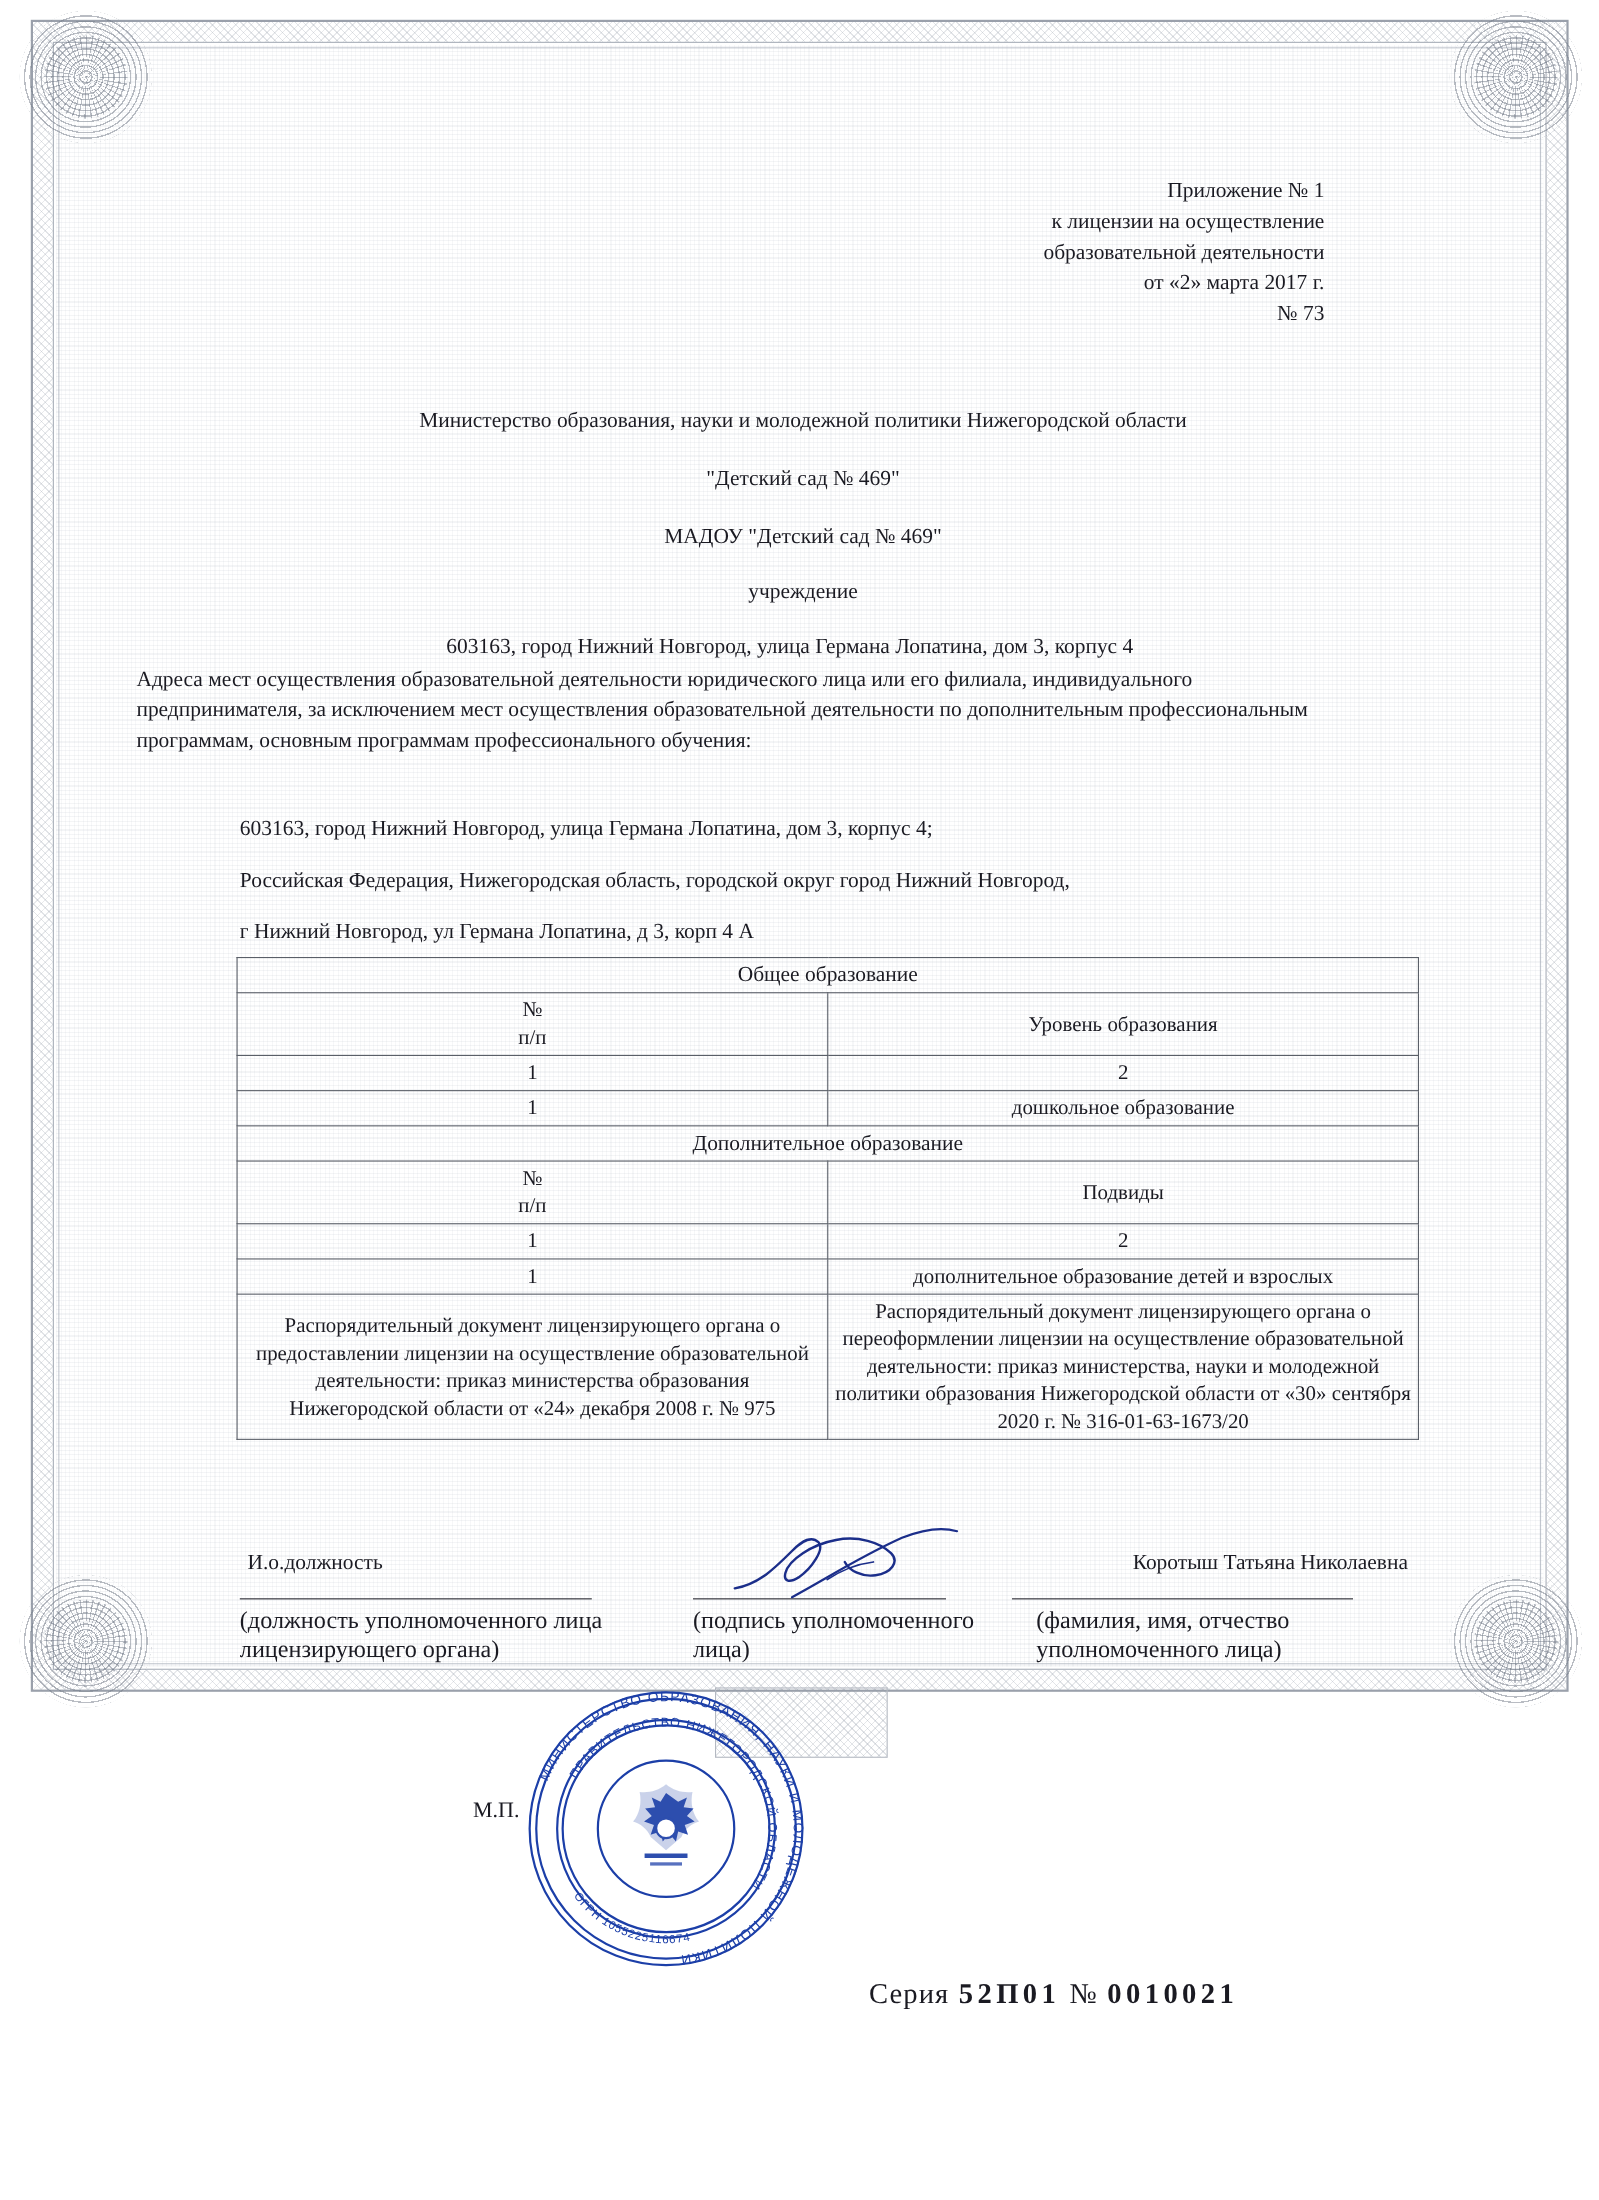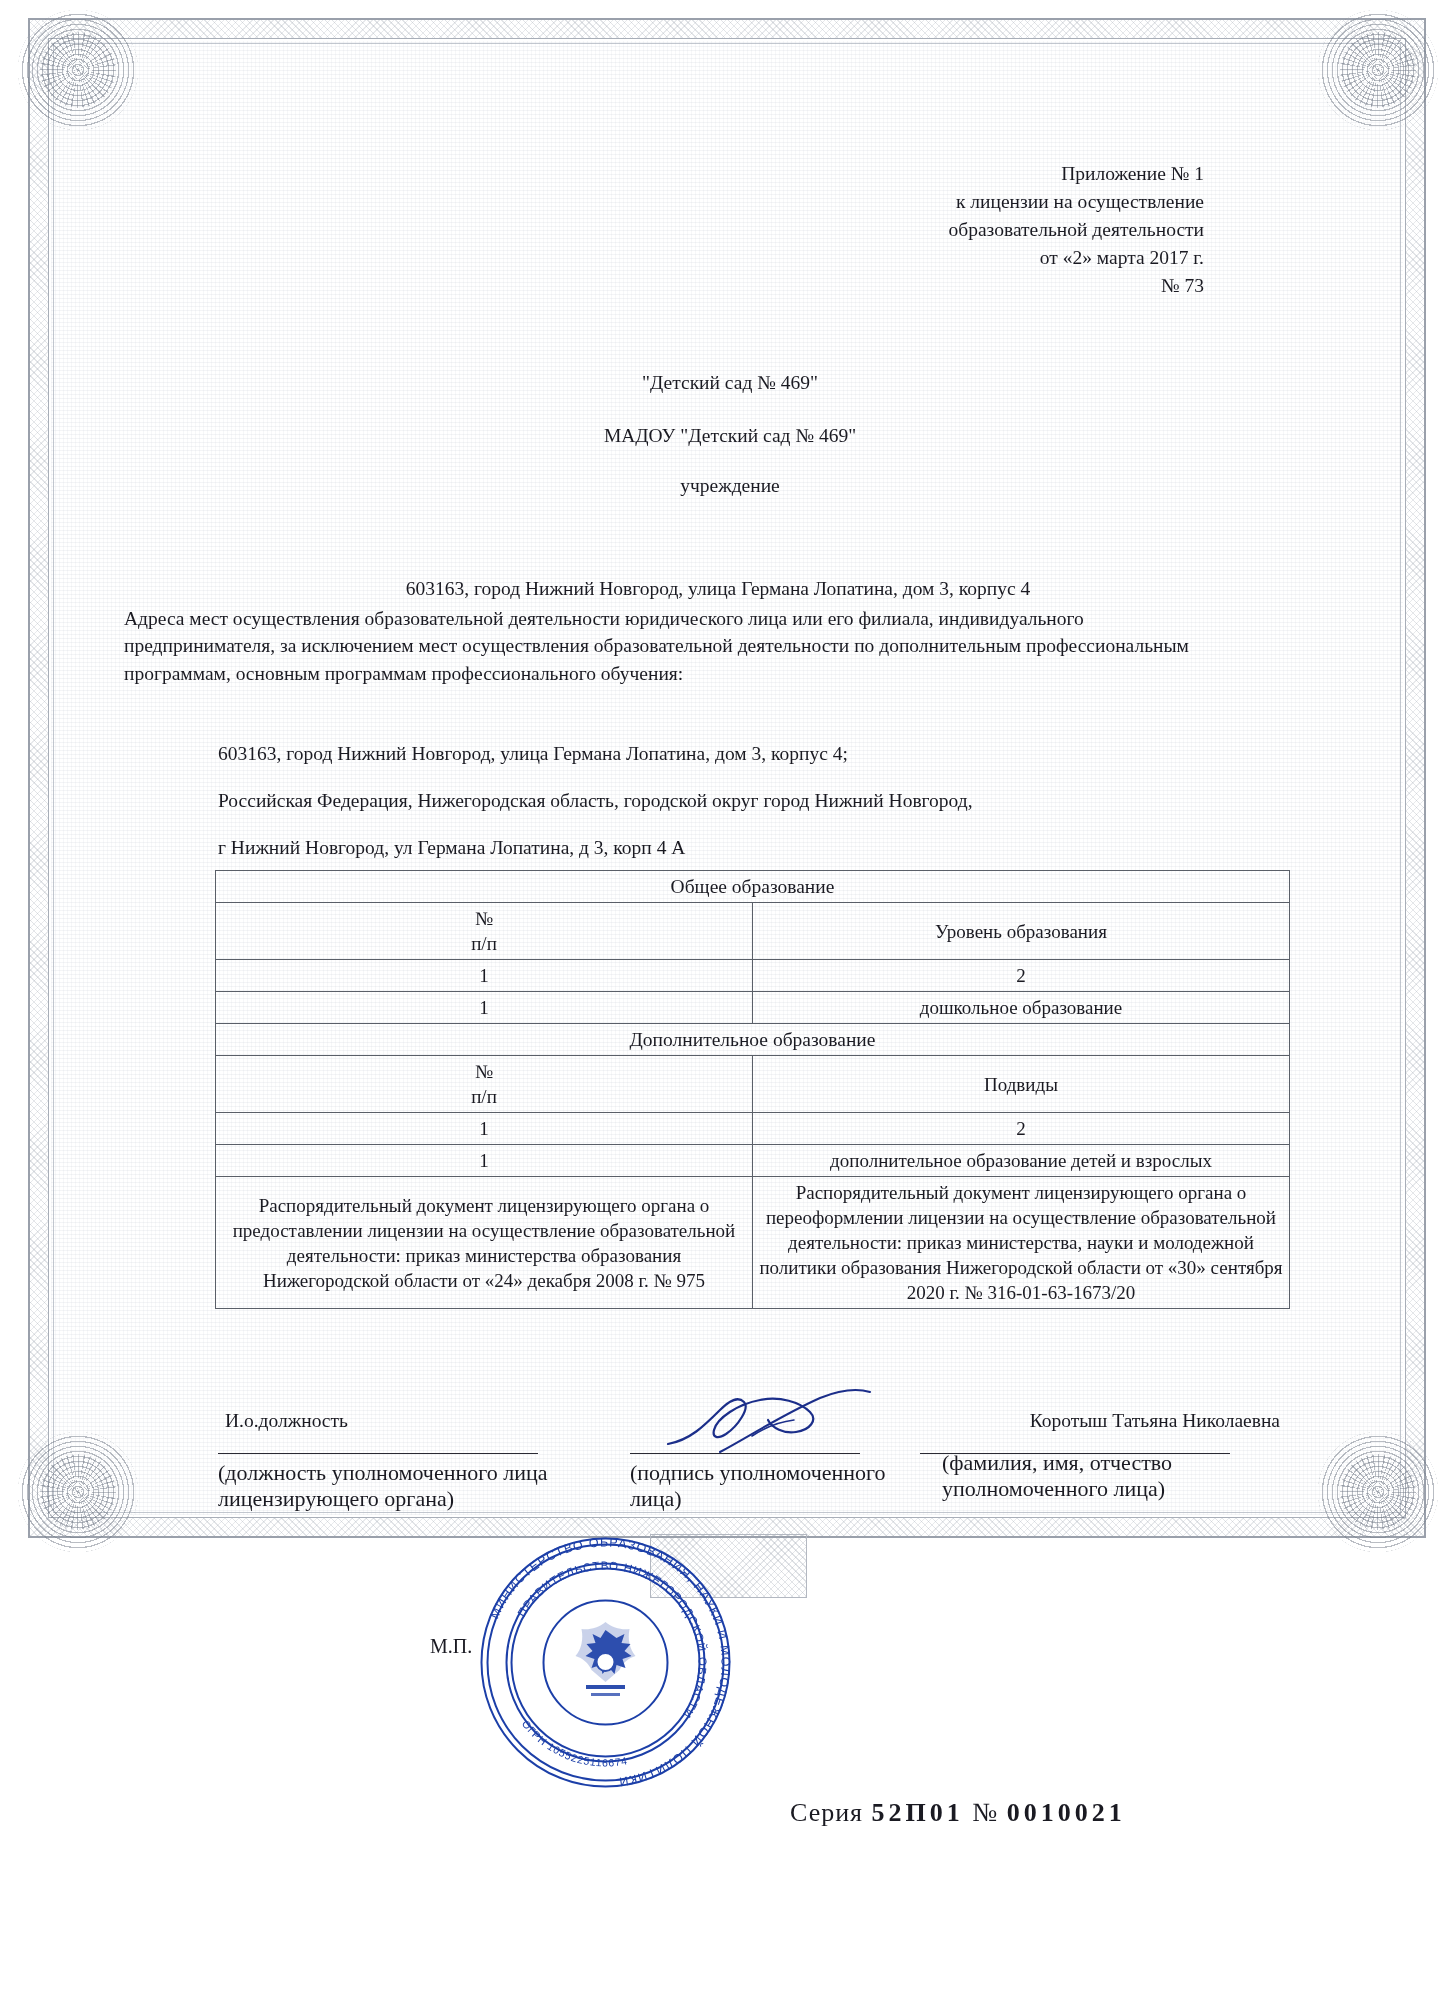--- a/index.html
+++ b/index.html
@@ -203,21 +203,21 @@
   .rule.r2 { left: 630px; top: 43px; width: 230px; }
   .rule.r3 { left: 920px; top: 43px; width: 310px; }
 
   .cap {
     position: absolute;
     font-size: 22px;
     line-height: 26px;
   }
   .cap.c1 { left: 218px; top: 50px; width: 340px; }
   .cap.c2 { left: 630px; top: 50px; width: 260px; }
-  .cap.c3 { left: 942px; top: 40px; width: 300px; }
+  .cap.c3 { left: 942px; top: 50px; width: 300px; }
 
   .mp {
     position: absolute;
     left: 430px; top: 1635px;
     font-size: 20px;
   }
 
   
   .signature {
     position: absolute;
@@ -270,20 +270,21 @@
 
     <div class="header-block">
       <div>Приложение № 1</div>
       <div>к лицензии на осуществление</div>
       <div>образовательной деятельности</div>
       <div>от «2» марта  2017 г.</div>
       <div>№ 73</div>
     </div>
 
     <div class="org-block">
+      <div class="org-line">Министерство образования, науки и молодежной политики Нижегородской области</div>
       <div class="org-line">"Детский сад № 469"</div>
       <div class="org-line small-gap">МАДОУ "Детский сад № 469"</div>
       <div class="org-line">учреждение</div>
     </div>
 
     <div class="addr-block">
       <div class="addr-first">603163, город Нижний Новгород, улица Германа Лопатина, дом 3, корпус 4</div>
       <div class="addr-desc">Адреса мест осуществления образовательной деятельности юридического лица или его филиала, индивидуального предпринимателя, за исключением мест осуществления образовательной деятельности по дополнительным профессиональным программам, основным программам профессионального обучения:</div>
     </div>
 

